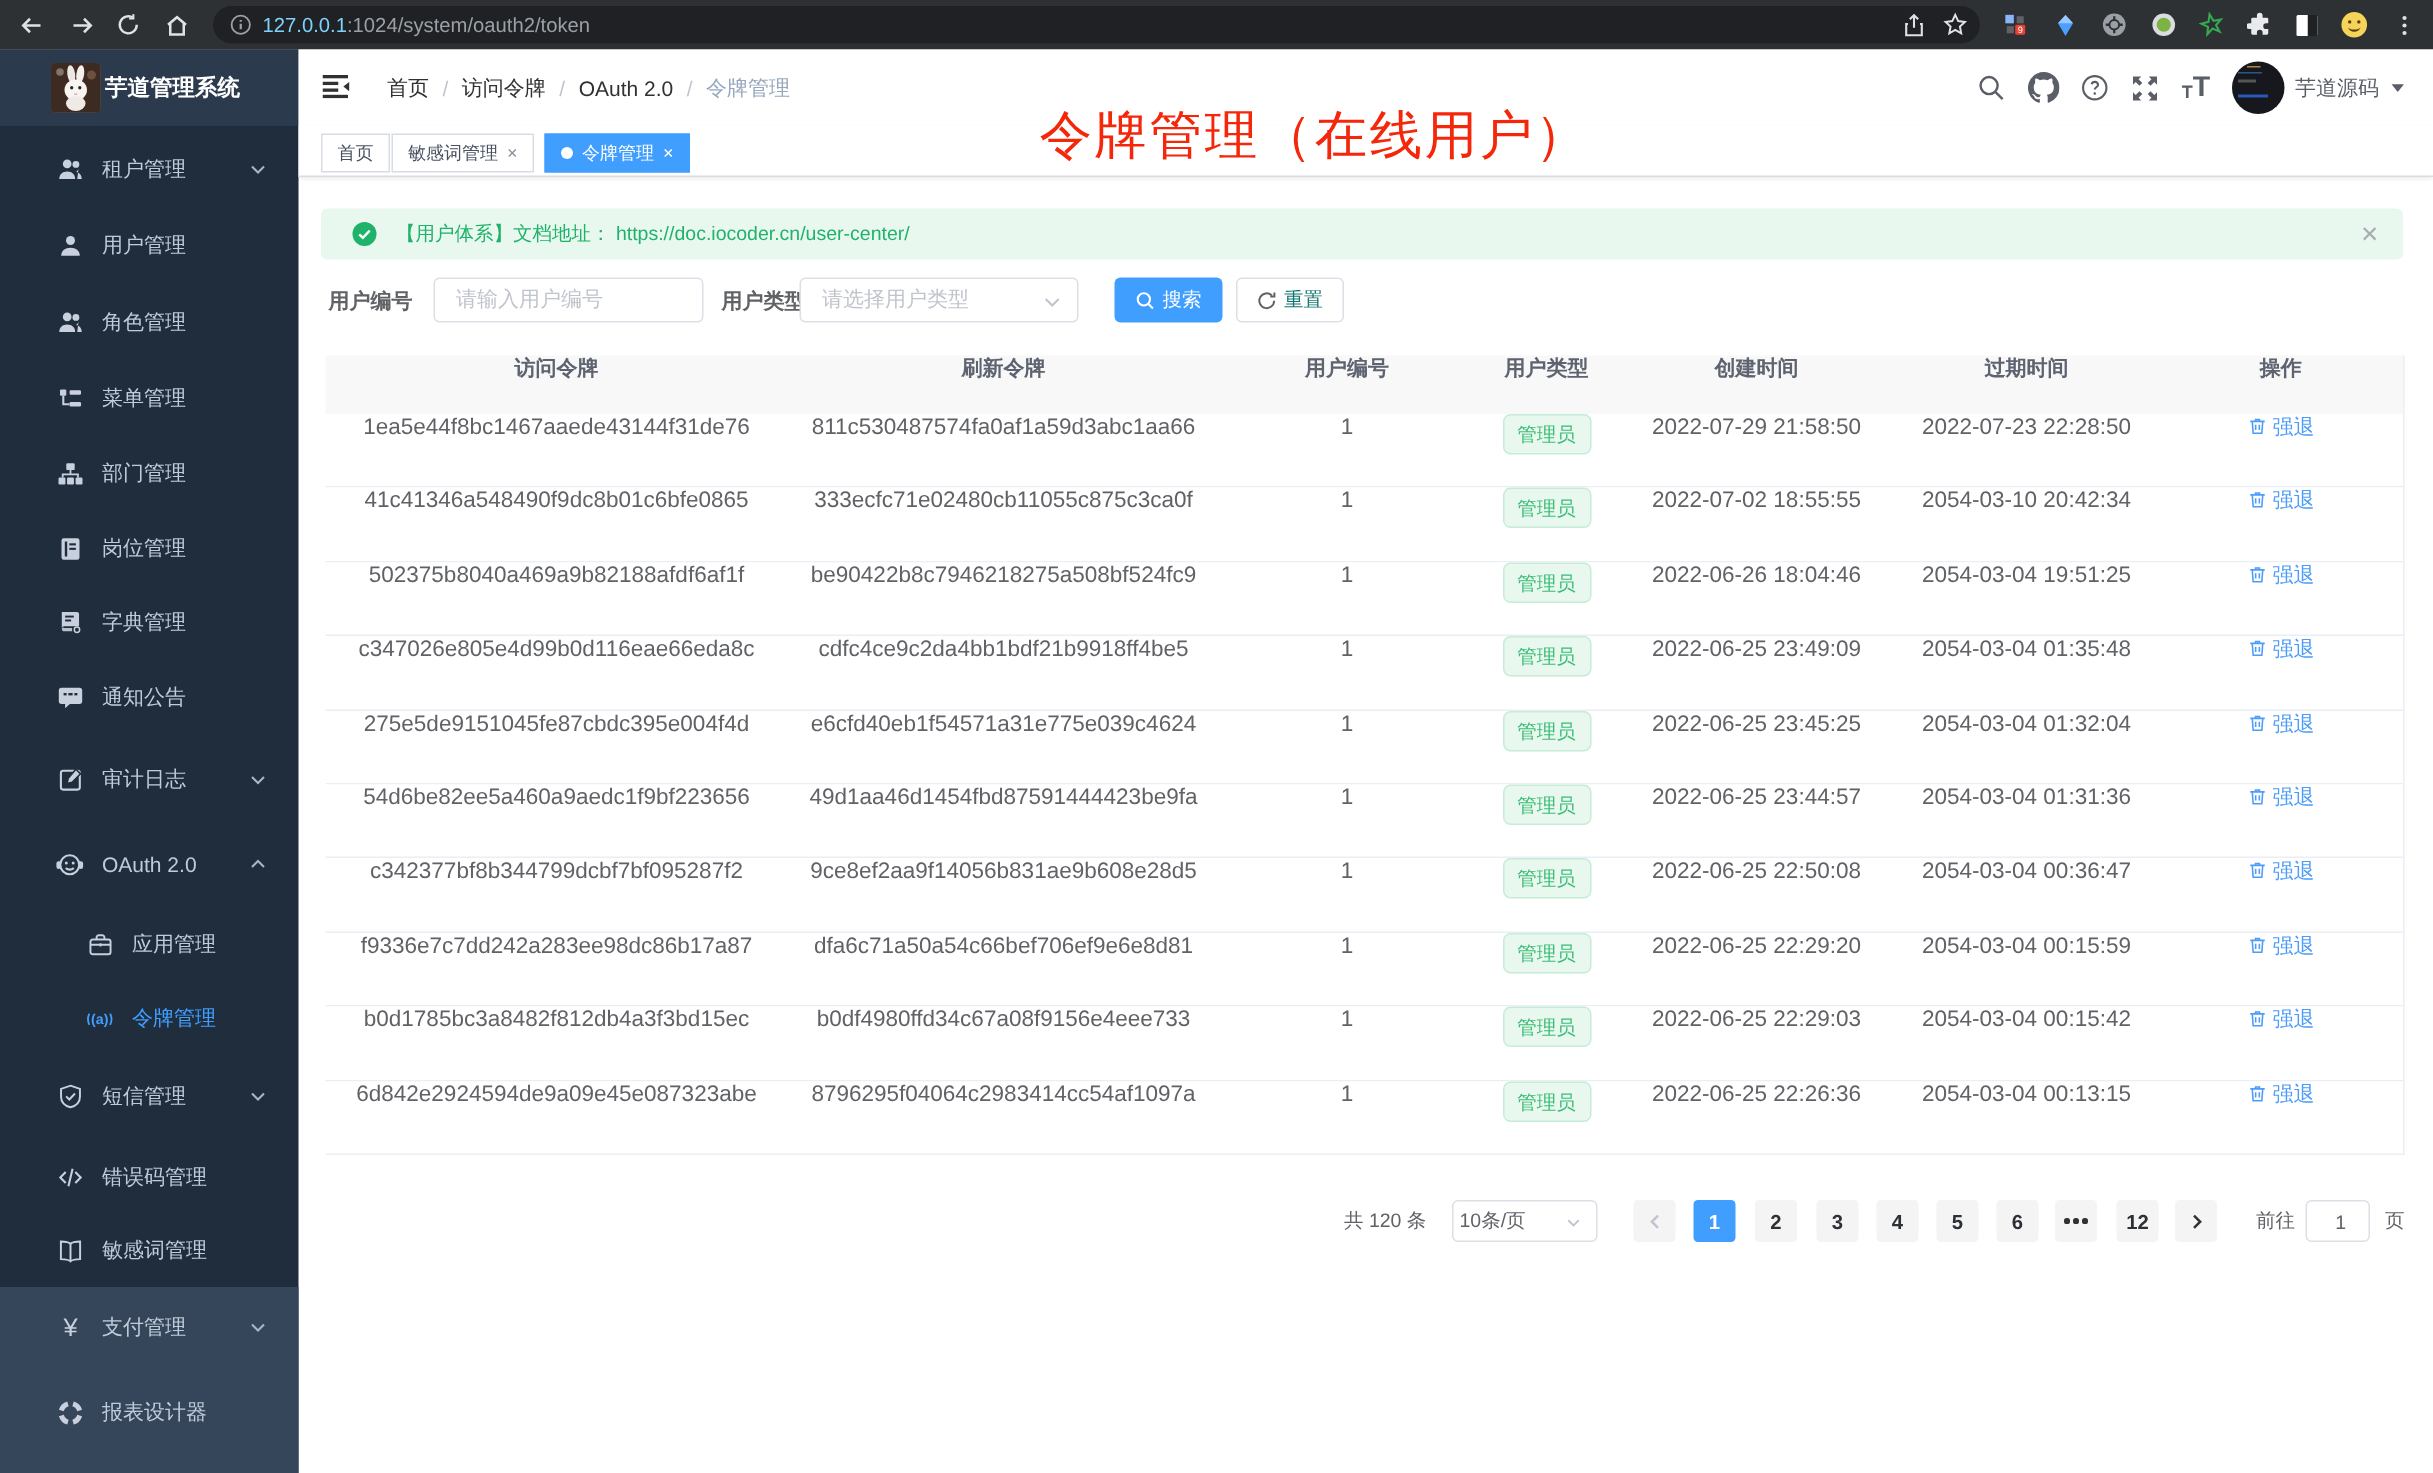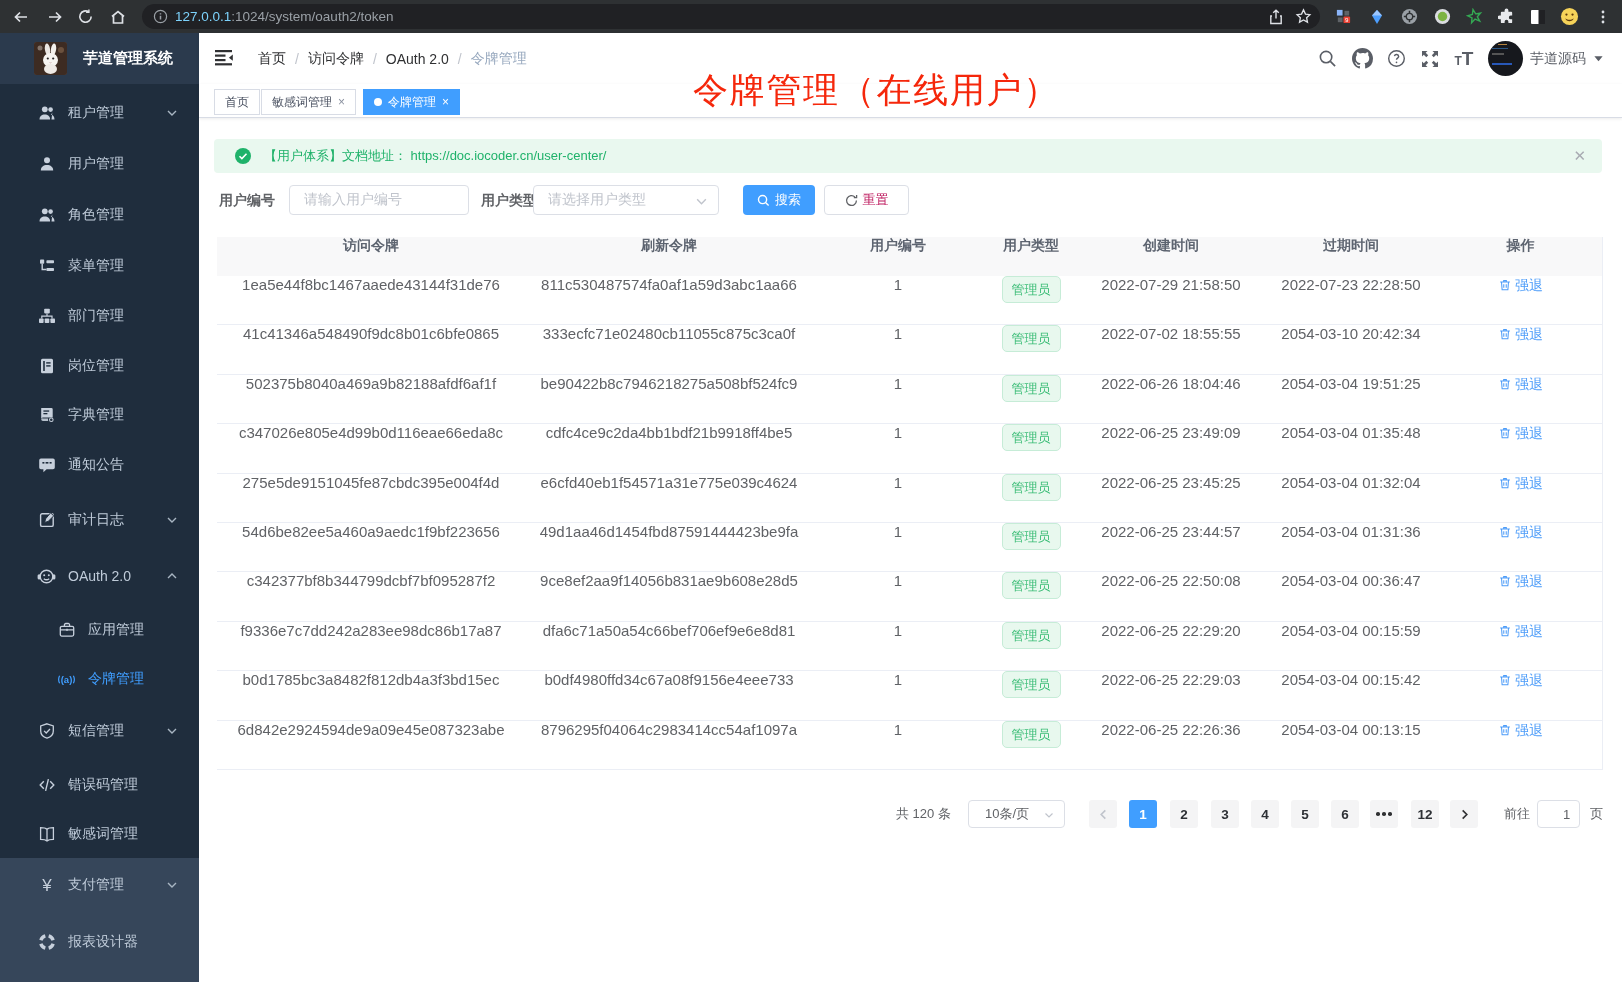--- a/index.html
+++ b/index.html
@@ -7,21 +7,21 @@
 #chrome{position:absolute;left:0;top:0;width:1622px;height:33px;background:#2e3133}
 #chrome svg{display:block}
 .cicon{position:absolute;top:0;height:33px;display:flex;align-items:center;justify-content:center;width:30px}
 #urlpill{position:absolute;left:142px;top:4px;width:1178px;height:25px;border-radius:13px;background:#202124;display:flex;align-items:center;color:#9aa0a6;font-size:13.5px}
 #urlpill .host{color:#7dd3fc}
 
 #sidebar{position:absolute;left:0;top:33px;width:199px;height:949px;background:#1f2d3d}
 #sb-bottom{position:absolute;left:0;top:825px;width:199px;height:124px;background:#36465a}
 #logo{position:absolute;left:0;top:0;width:199px;height:51px;background:#2b3a4d;display:flex;align-items:center}
 #logo .av{width:33px;height:33px;margin-left:34px;border-radius:3px;background:#6b4a3a;position:relative;overflow:hidden}
-#logo .t{color:#fff;font-size:15px;font-weight:bold;margin-left:16px}
+#logo .t{color:#fff;font-size:15px;font-weight:bold;margin-left:3px}
 .mi{position:absolute;left:0;width:199px;height:50px;display:flex;align-items:center;color:#bfcbd9;font-size:14px}
 .mi .ic{position:absolute;left:37px;width:19px;height:19px;display:flex;align-items:center;justify-content:center;color:#c7d0dc}
 .mi.active .ic{color:#409eff}
 .mi .tx{position:absolute;left:68px;white-space:nowrap}
 .mi.sub .ic{left:57px}
 .mi.sub .tx{left:88px}
 .mi .chev{position:absolute;left:164px;width:16px;height:16px}
 .mi.active{color:#409eff}
 
 #navbar{position:absolute;left:199px;top:33px;width:1423px;height:51px;background:#fff;box-shadow:0 1px 4px rgba(0,21,41,.08)}
@@ -39,35 +39,35 @@
 .tag.on .x{color:#fff}
 #redtitle{position:absolute;left:693px;top:67px;width:500px;font-size:35px;letter-spacing:1.7px;color:#f5270b;white-space:nowrap}
 
 #alert{position:absolute;left:214px;top:139px;width:1388px;height:34px;background:#e9f8ef;border-radius:4px;display:flex;align-items:center;font-size:13px;color:#1fb26a}
 #alert .chk{width:16px;height:16px;border-radius:50%;background:#1fb26a;margin:0 13px 0 21px;display:flex;align-items:center;justify-content:center}
 #alert .x{position:absolute;right:16px;color:#a8abb2;font-size:15px}
 .flabel{position:absolute;top:185px;height:30px;line-height:30px;font-size:14px;font-weight:bold;color:#606266}
 .fbox{position:absolute;top:185px;height:30px;border:1px solid #dcdfe6;border-radius:4px;background:#fff;font-size:14px;color:#c0c4cc;display:flex;align-items:center;padding-left:14px}
 .btn{position:absolute;top:185px;height:30px;border-radius:4px;font-size:13px;display:flex;align-items:center;justify-content:center}
 #btn-search{left:743px;width:72px;background:#409eff;color:#fff}
-#btn-reset{left:824px;width:85px;background:#fff;border:1px solid #dcdfe6;color:#be185d}
+#btn-reset{left:824px;width:72px;background:#fff;border:1px solid #dcdfe6;color:#0f766e}
 
 #table{position:absolute;left:217px;top:237px;width:1385px}
 .trow{display:flex;width:1385px;border-bottom:1px solid #ebeef5;}
 .thead{height:39px;background:#f8f8f9;font-weight:bold;color:#5d6470;font-size:14px;border-bottom:none}
 .tbody{height:49.4px;color:#606266;font-size:15px;background:#fff}
 .c{text-align:center;flex:none}
 .c1{width:308px}.c2{width:288px}.c3{width:170px}.c4{width:96px}.c5{width:184px}.c6{width:176px}.c7{width:163px}
 .gtag{display:inline-block;height:27px;line-height:26px;padding:0 9px;background:#e8f8ee;border:1px solid #c6ecd7;border-radius:5px;color:#3cbd77;font-size:13px}
 .kick{color:#4c9cf9;font-size:14px}
 #tright{position:absolute;left:1602px;top:237px;width:1px;height:533px;background:#ebeef5}
 
 #pager2{position:absolute;left:0;top:0}
 .pa{position:absolute;top:800px;height:28px;display:flex;align-items:center;font-size:13px;color:#606266}
-.pborder{border:1px solid #dcdfe6;border-radius:4px;padding-left:16px;background:#fff}
+.pborder{border:1px solid #dcdfe6;border-radius:4px;padding-left:4px;background:#fff}
 .pbox2{width:28px;border-radius:3px;background:#f4f4f5;color:#2d3035;justify-content:center;font-weight:bold;font-size:13.5px}
 .pbox2.on{background:#409eff;color:#fff}
 .pd{width:3.5px;height:3.5px;border-radius:50%;background:#303133;display:block}
 </style></head>
 <body>
 <div id="chrome">
 <span class="cicon" style="left:6px">
       <svg width="18" height="18" viewBox="0 0 18 18" fill="none" stroke="#dee1e6" stroke-width="1.7">
         <path d="M15 9H3.5M8 4.5L3.5 9 8 13.5"></path>
       </svg>

